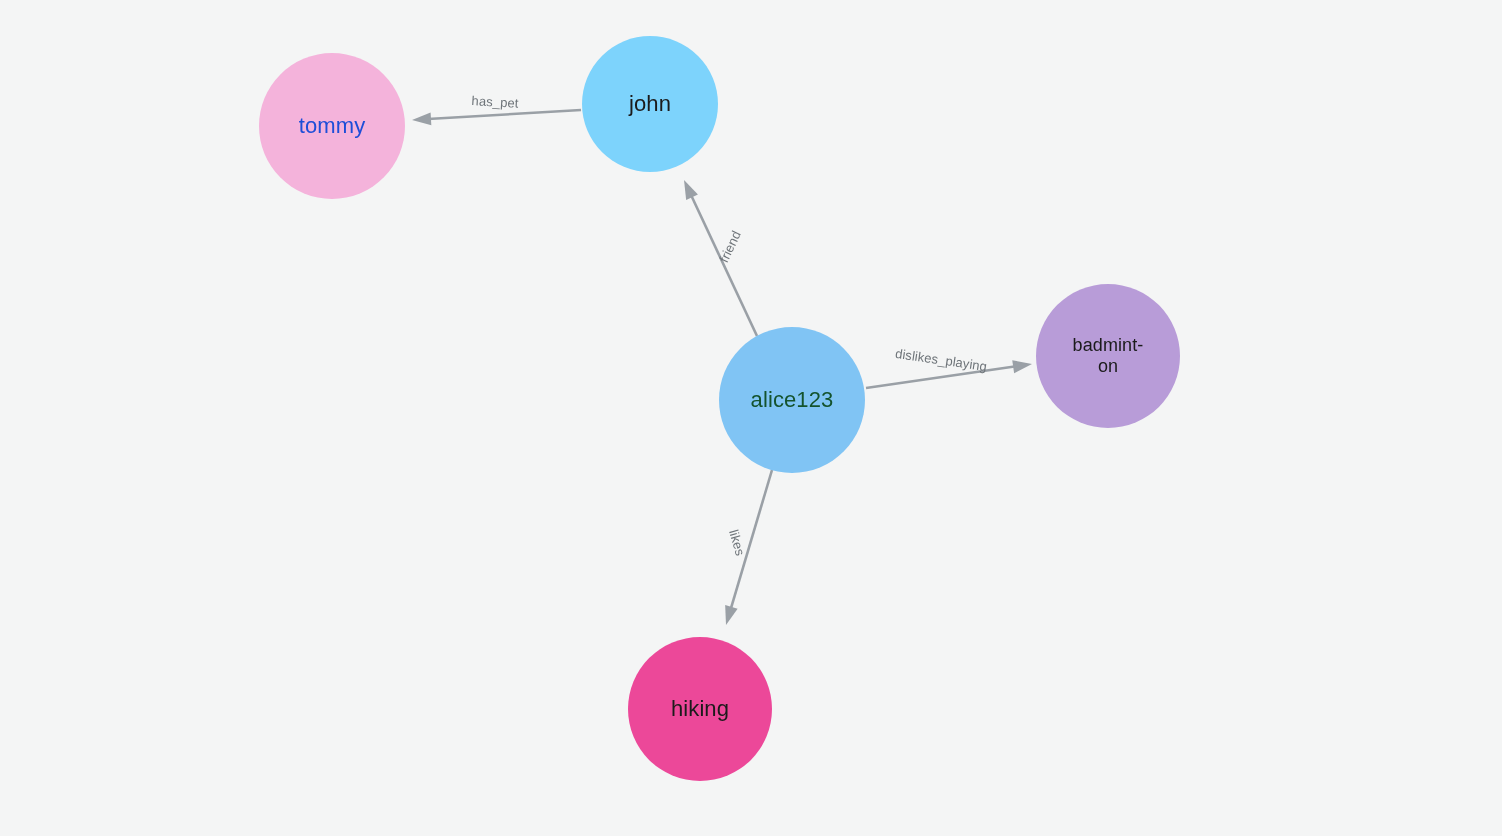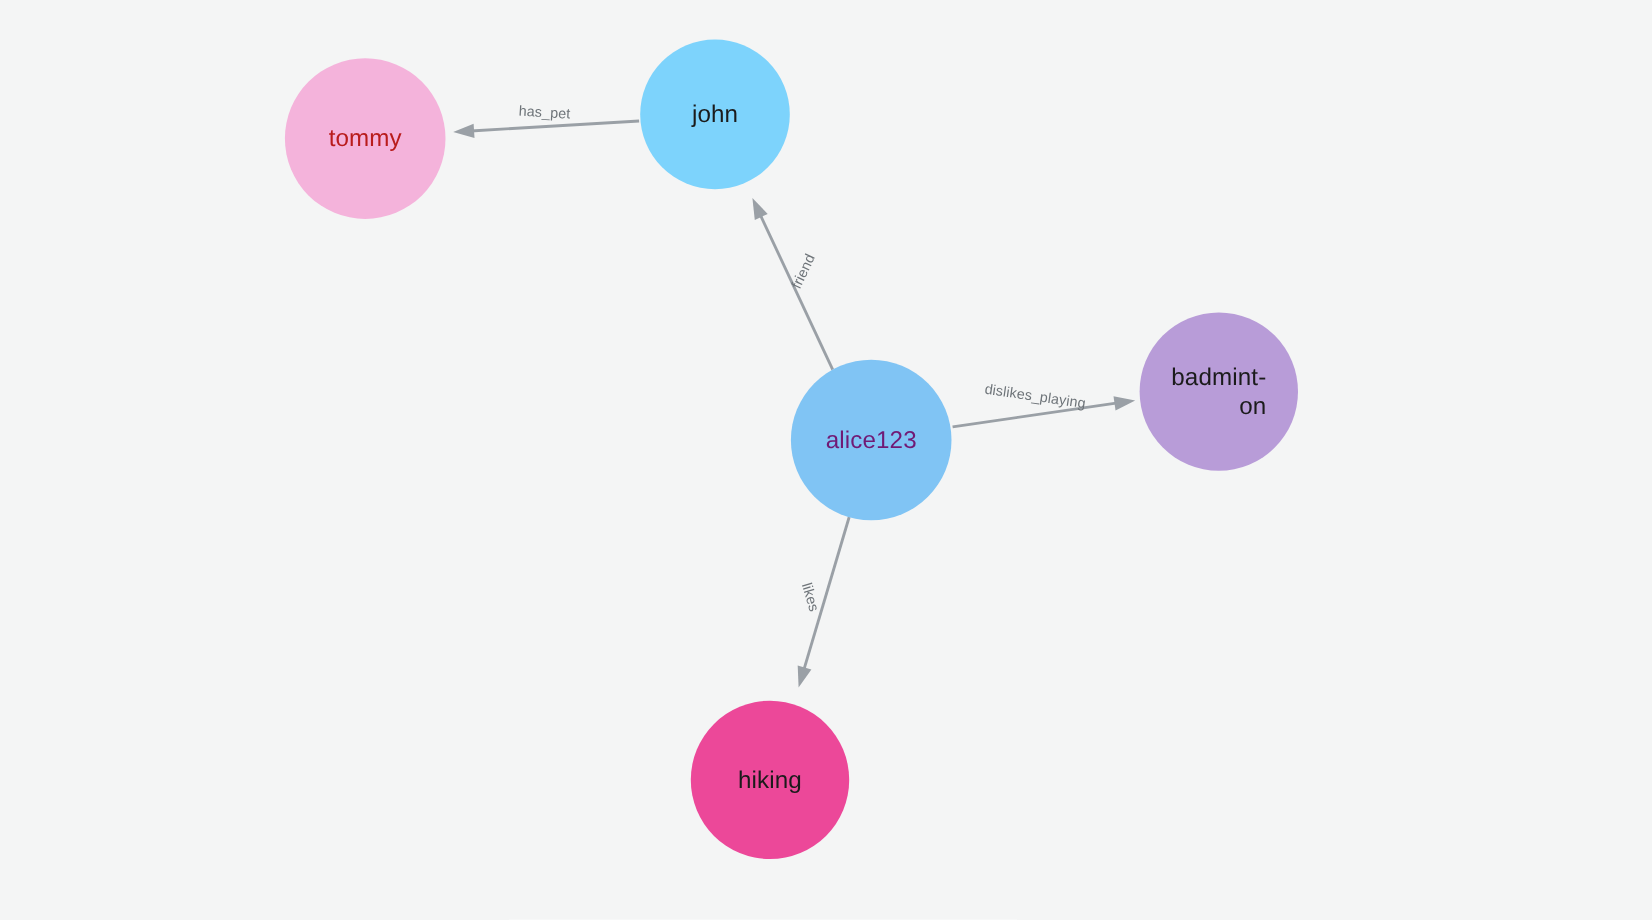--- a/index.html
+++ b/index.html
@@ -57,23 +57,22 @@
     font-size: 22px;
     color: #1b1b1b;
     line-height: 1.14;
     padding: 0 6px;
     white-space: pre-line;
     word-break: break-word;
     pointer-events: none;
     letter-spacing: 0.1px;
   }
   .node-label.wrapped {
-    font-size: 22px;
+    font-size: 18px;
     line-height: 1.16;
-    text-align: right;
   }
 </style>
 </head>
 <body>
 
 <div id="graph-canvas">
 
   <svg id="graph-svg" viewBox="0 0 1502 836" preserveAspectRatio="none">
       <g>
         <line class="edge-line" x1="581" y1="110" x2="427.9720631159982" y2="119.0549075079291" stroke="#9aa0a6"></line>
@@ -91,29 +90,29 @@
         <text class="edge-label" x="941" y="361" fill="#6e7479" transform="rotate(8.3 941 361)">dislikes_playing</text>
       </g>
       <g>
         <line class="edge-line" x1="772" y1="470" x2="730.5521515882576" y2="609.6612283439148" stroke="#9aa0a6"></line>
         <polygon class="edge-head" fill="#9aa0a6" points="726,625 725.1743040257712,604.9358970756691 737.6370559963406,608.6345202411285"></polygon>
         <text class="edge-label" x="736" y="543" fill="#6e7479" transform="rotate(73.5 736 543)">likes</text>
       </g>
     </svg>
 
   <div class="node" style="left: 259px; top: 53px; width: 146px; height: 146px; background: rgb(244, 179, 219);">
-    <span class="node-label" style="color: #b91c1c; text-align: center;">tommy</span>
+    <span class="node-label" style="color: #1d4ed8; text-align: center;">tommy</span>
   </div>
 
   <div class="node" style="left: 582px; top: 36px; width: 136px; height: 136px; background: #7dd3fc;">
     <span class="node-label" style="color: rgb(27, 27, 27);">john</span>
   </div>
 
   <div class="node" style="left: 719px; top: 327px; width: 146px; height: 146px; background: rgb(128, 196, 244);">
-    <span class="node-label" style="color: #701a75;">alice123</span>
+    <span class="node-label" style="color: #14532d;">alice123</span>
   </div>
 
   <div class="node" style="left: 1036px; top: 284px; width: 144px; height: 144px; background: rgb(184, 156, 216);">
     <span class="node-label wrapped" style="color: rgb(27, 27, 27);">badmint-
 on</span>
   </div>
 
   <div class="node" style="left: 628px; top: 637px; width: 144px; height: 144px; background: #ec4899;">
     <span class="node-label" style="color: rgb(27, 27, 27);">hiking</span>
   </div>

